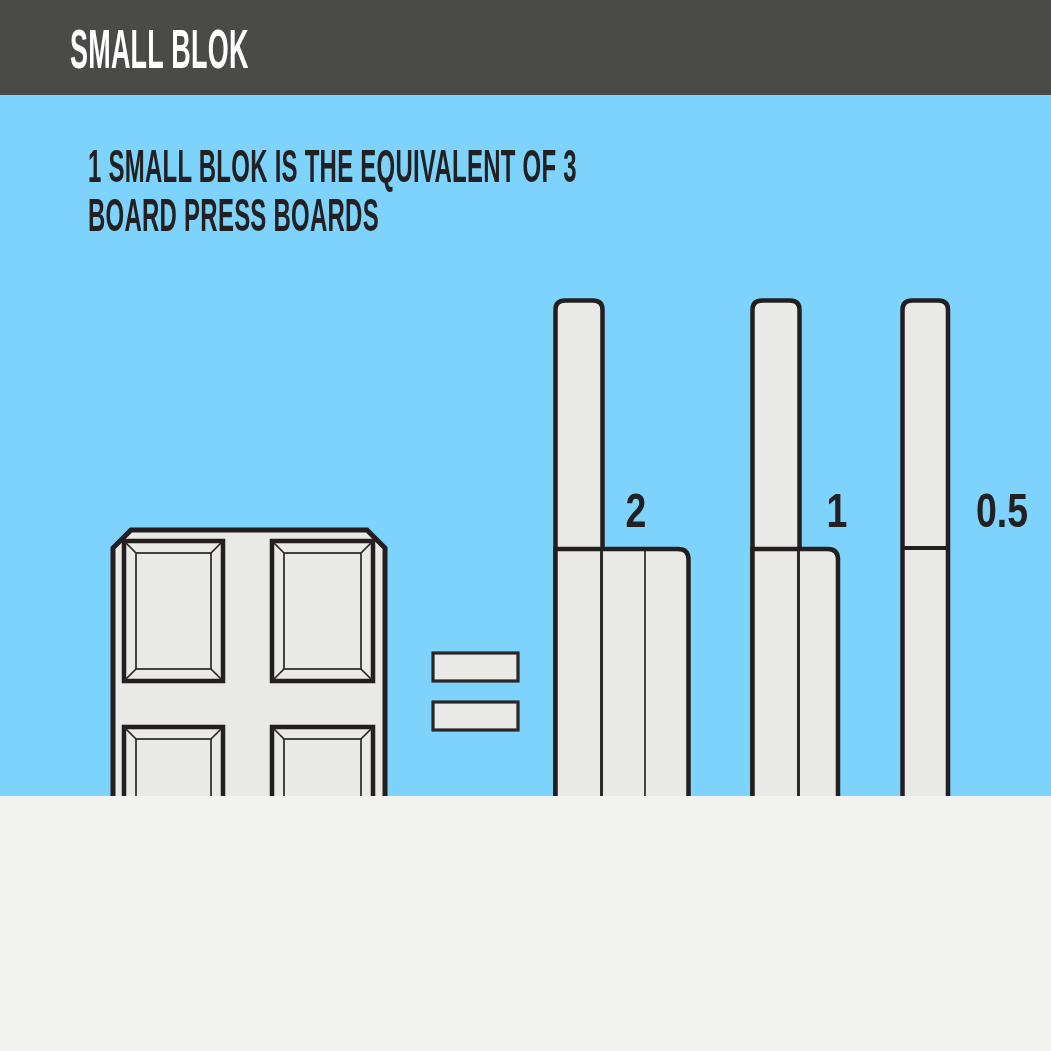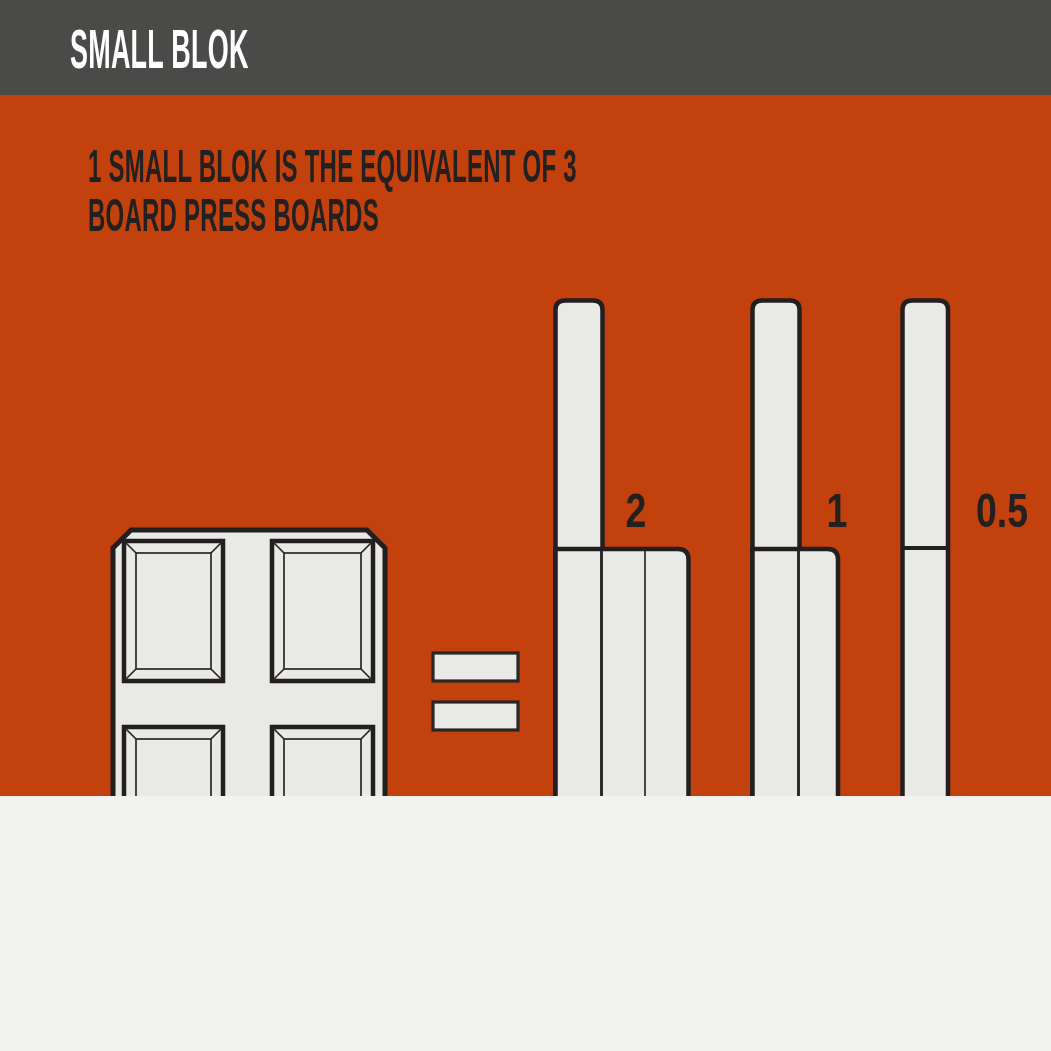--- a/index.html
+++ b/index.html
@@ -1,19 +1,19 @@
 <!DOCTYPE html>
 <html><head>
 <meta charset="utf-8">
 <style>
   * { margin:0; padding:0; box-sizing:border-box; }
   html,body { background:#f2f2f0; }
   .page {
     position:relative; width:1051px; height:796px;
-    background:#c2410c; overflow:hidden;
+    background:#7dd3fc; overflow:hidden;
     font-family:"Liberation Sans", sans-serif;
   }
   .header-bar {
     position:absolute; left:0; top:0; width:1051px; height:95px;
     background:#4a4a48;
   }
   .header-title {
     position:absolute; left:70px; top:52px;
     transform:translateY(-54%) scaleX(.49);
     transform-origin:left center;

